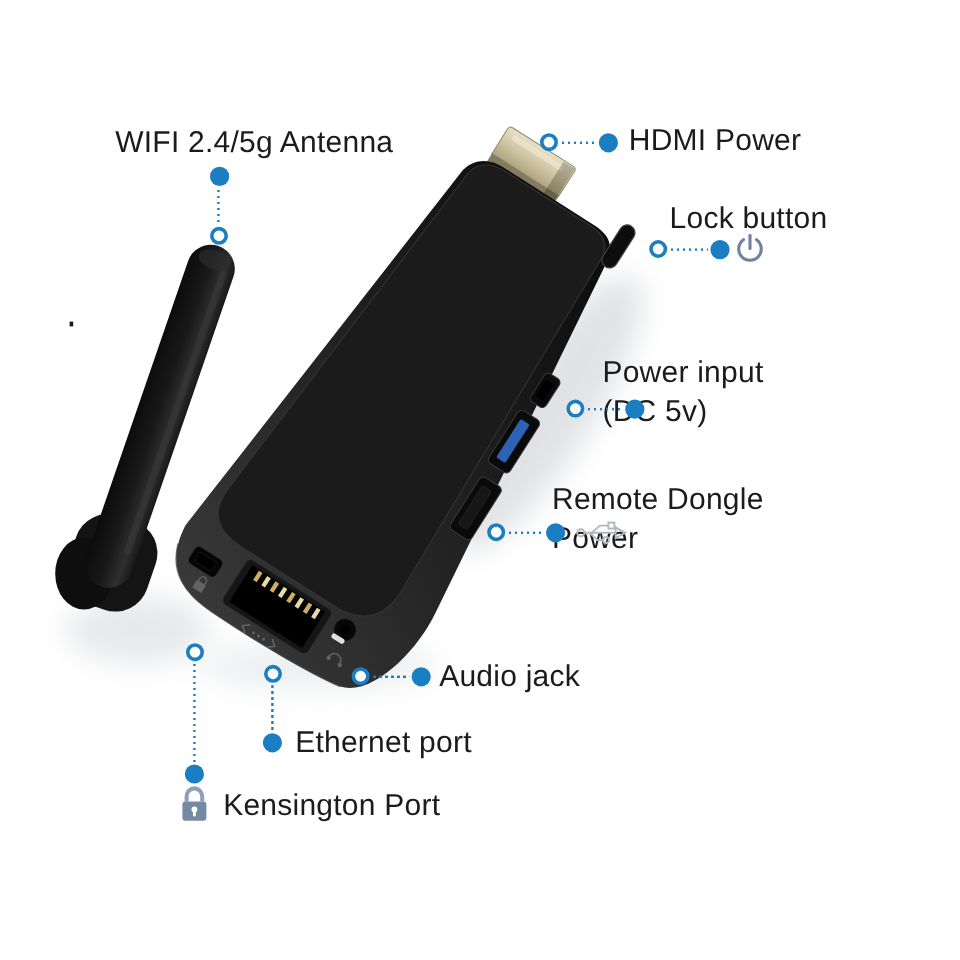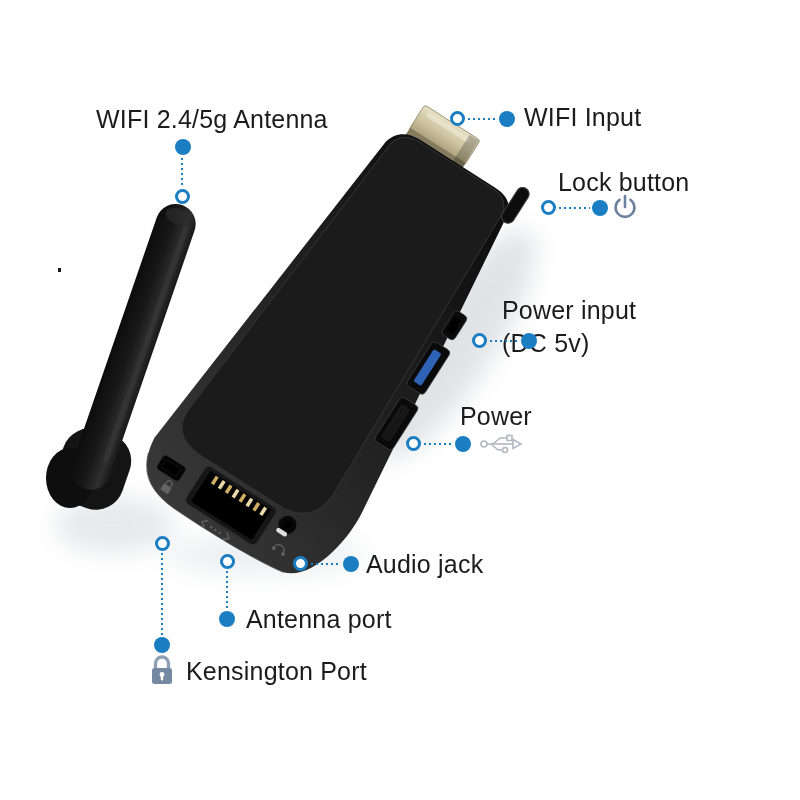--- a/index.html
+++ b/index.html
@@ -190,21 +190,21 @@
   </svg>
 
   <div class="lbl" style="left:96px;top:105px">WIFI 2.4/5g Antenna</div>
   <span class="dot" style="left:175px;top:139px"></span>
   <span class="lead-v" style="left:181px;top:158px;height:29px"></span>
   <span class="ring" style="left:175px;top:189px"></span>
 
   <span class="ring" style="left:450px;top:111px"></span>
   <span class="lead-h" style="left:468px;top:118px;width:30px"></span>
   <span class="dot" style="left:499px;top:111px"></span>
-  <div class="lbl" style="left:524px;top:103px">WIFI Input</div>
+  <div class="lbl" style="left:524px;top:103px">HDMI Power</div>
 
   <div class="lbl" style="left:558px;top:168px">Lock button</div>
   <span class="ring" style="left:541px;top:200px"></span>
   <span class="lead-h" style="left:559px;top:207px;width:31px"></span>
   <span class="dot" style="left:592px;top:200px"></span>
   <span class="icon" style="left:611px;top:193px">
     <svg width="28" height="30" viewBox="0 0 28 30">
       <path d="M14 3 v11" stroke="#6e82a0" stroke-width="2.6" stroke-linecap="round" fill="none"></path>
       <path d="M8.6 6.8 a9.4 9.4 0 1 0 10.8 0" stroke="#6e82a0" stroke-width="2.6" stroke-linecap="round" fill="none"></path>
     </svg>
@@ -212,20 +212,21 @@
 
   <div class="lbl2" style="left:502px;top:294px;width:170px">
     <div>Power input</div>
     <div>(DC 5v)</div>
   </div>
   <span class="ring" style="left:472px;top:333px"></span>
   <span class="lead-h" style="left:490px;top:340px;width:29px"></span>
   <span class="dot" style="left:521px;top:333px"></span>
 
   <div class="lbl2" style="left:460px;top:400px;width:188px">
+    <div>Remote Dongle</div>
     <div>Power</div>
   </div>
   <span class="ring" style="left:406px;top:436px"></span>
   <span class="lead-h" style="left:424px;top:443px;width:29px"></span>
   <span class="dot" style="left:455px;top:436px"></span>
   <span class="icon" style="left:479px;top:432px">
     <svg width="46" height="24" viewBox="0 0 46 24">
       <g stroke="#b2b8c0" stroke-width="1.6" fill="none">
         <circle cx="5" cy="12" r="3"></circle>
         <path d="M8 12 H34"></path>
@@ -239,21 +240,21 @@
   </span>
 
   <span class="ring" style="left:293px;top:556px"></span>
   <span class="lead-h" style="left:311px;top:563px;width:30px"></span>
   <span class="dot" style="left:343px;top:556px"></span>
   <div class="lbl" style="left:366px;top:550px">Audio jack</div>
 
   <span class="ring" style="left:220px;top:554px"></span>
   <span class="lead-v" style="left:226px;top:571px;height:38px"></span>
   <span class="dot" style="left:219px;top:611px"></span>
-  <div class="lbl" style="left:246px;top:605px">Antenna port</div>
+  <div class="lbl" style="left:246px;top:605px">Ethernet port</div>
 
   <span class="ring" style="left:155px;top:536px"></span>
   <span class="lead-v" style="left:161px;top:553px;height:82px"></span>
   <span class="dot" style="left:154px;top:637px"></span>
   <span class="icon" style="left:149px;top:654px">
     <svg width="26" height="34" viewBox="0 0 26 34">
       <path d="M6.5 14 V9.5 a6.5 6.5 0 0 1 13 0 V14" stroke="#8fa0b6" stroke-width="3.4" fill="none"></path>
       <rect x="3" y="14" width="20" height="16" rx="2.5" fill="#7589a2"></rect>
       <circle cx="13" cy="20.5" r="2.4" fill="#ffffff"></circle>
       <rect x="11.8" y="21" width="2.4" height="5.5" rx="1.2" fill="#ffffff"></rect>

